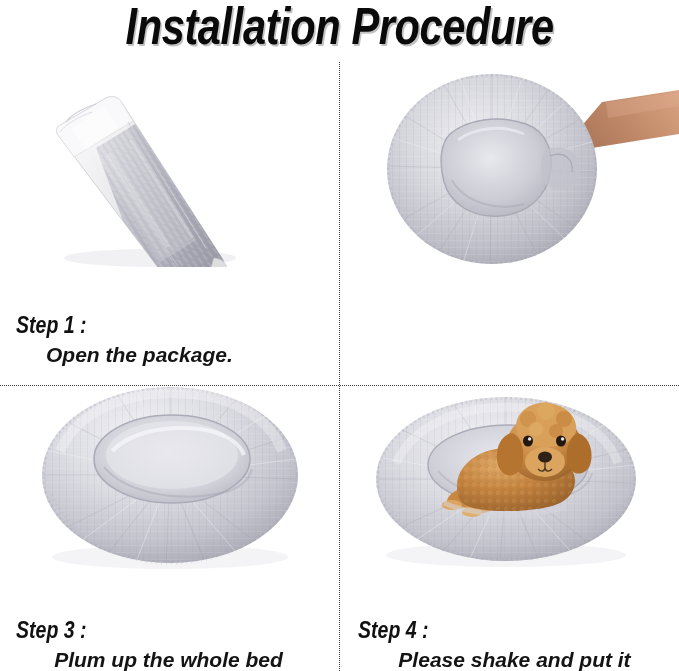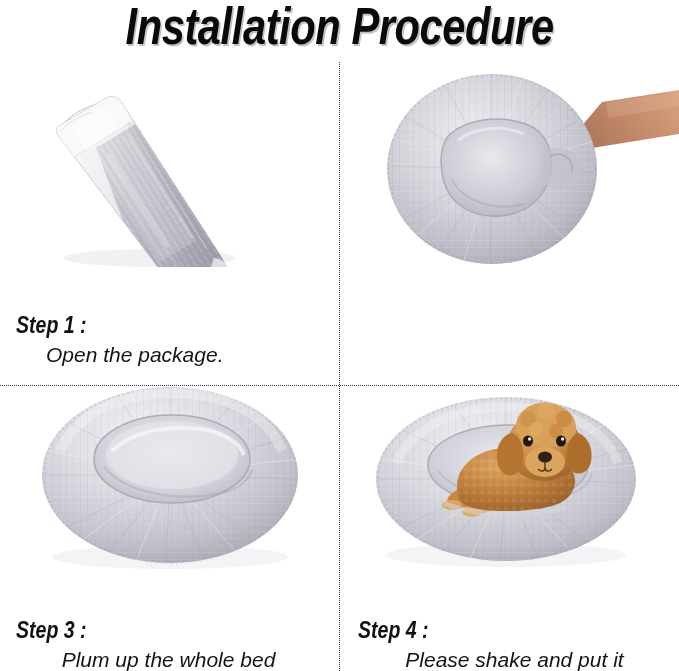--- a/index.html
+++ b/index.html
@@ -105,21 +105,21 @@
     color: #111;
     letter-spacing: 0px;
     transform: scaleX(0.85);
     transform-origin: left center;
     margin: 0 0 3px 0;
     white-space: nowrap;
   }
   .step-desc {
     font-family: "Liberation Sans", sans-serif;
     font-style: italic;
-    font-weight: 400;
+    font-weight: 700;
     font-size: 21px;
     line-height: 25px;
     color: #141414;
     margin: 0;
     white-space: pre-line;
   }
 
   
   .p1 .caption { padding-left: 16px; box-sizing: border-box; }
   .p1 .step-desc { padding-left: 30px; text-align: left; }

